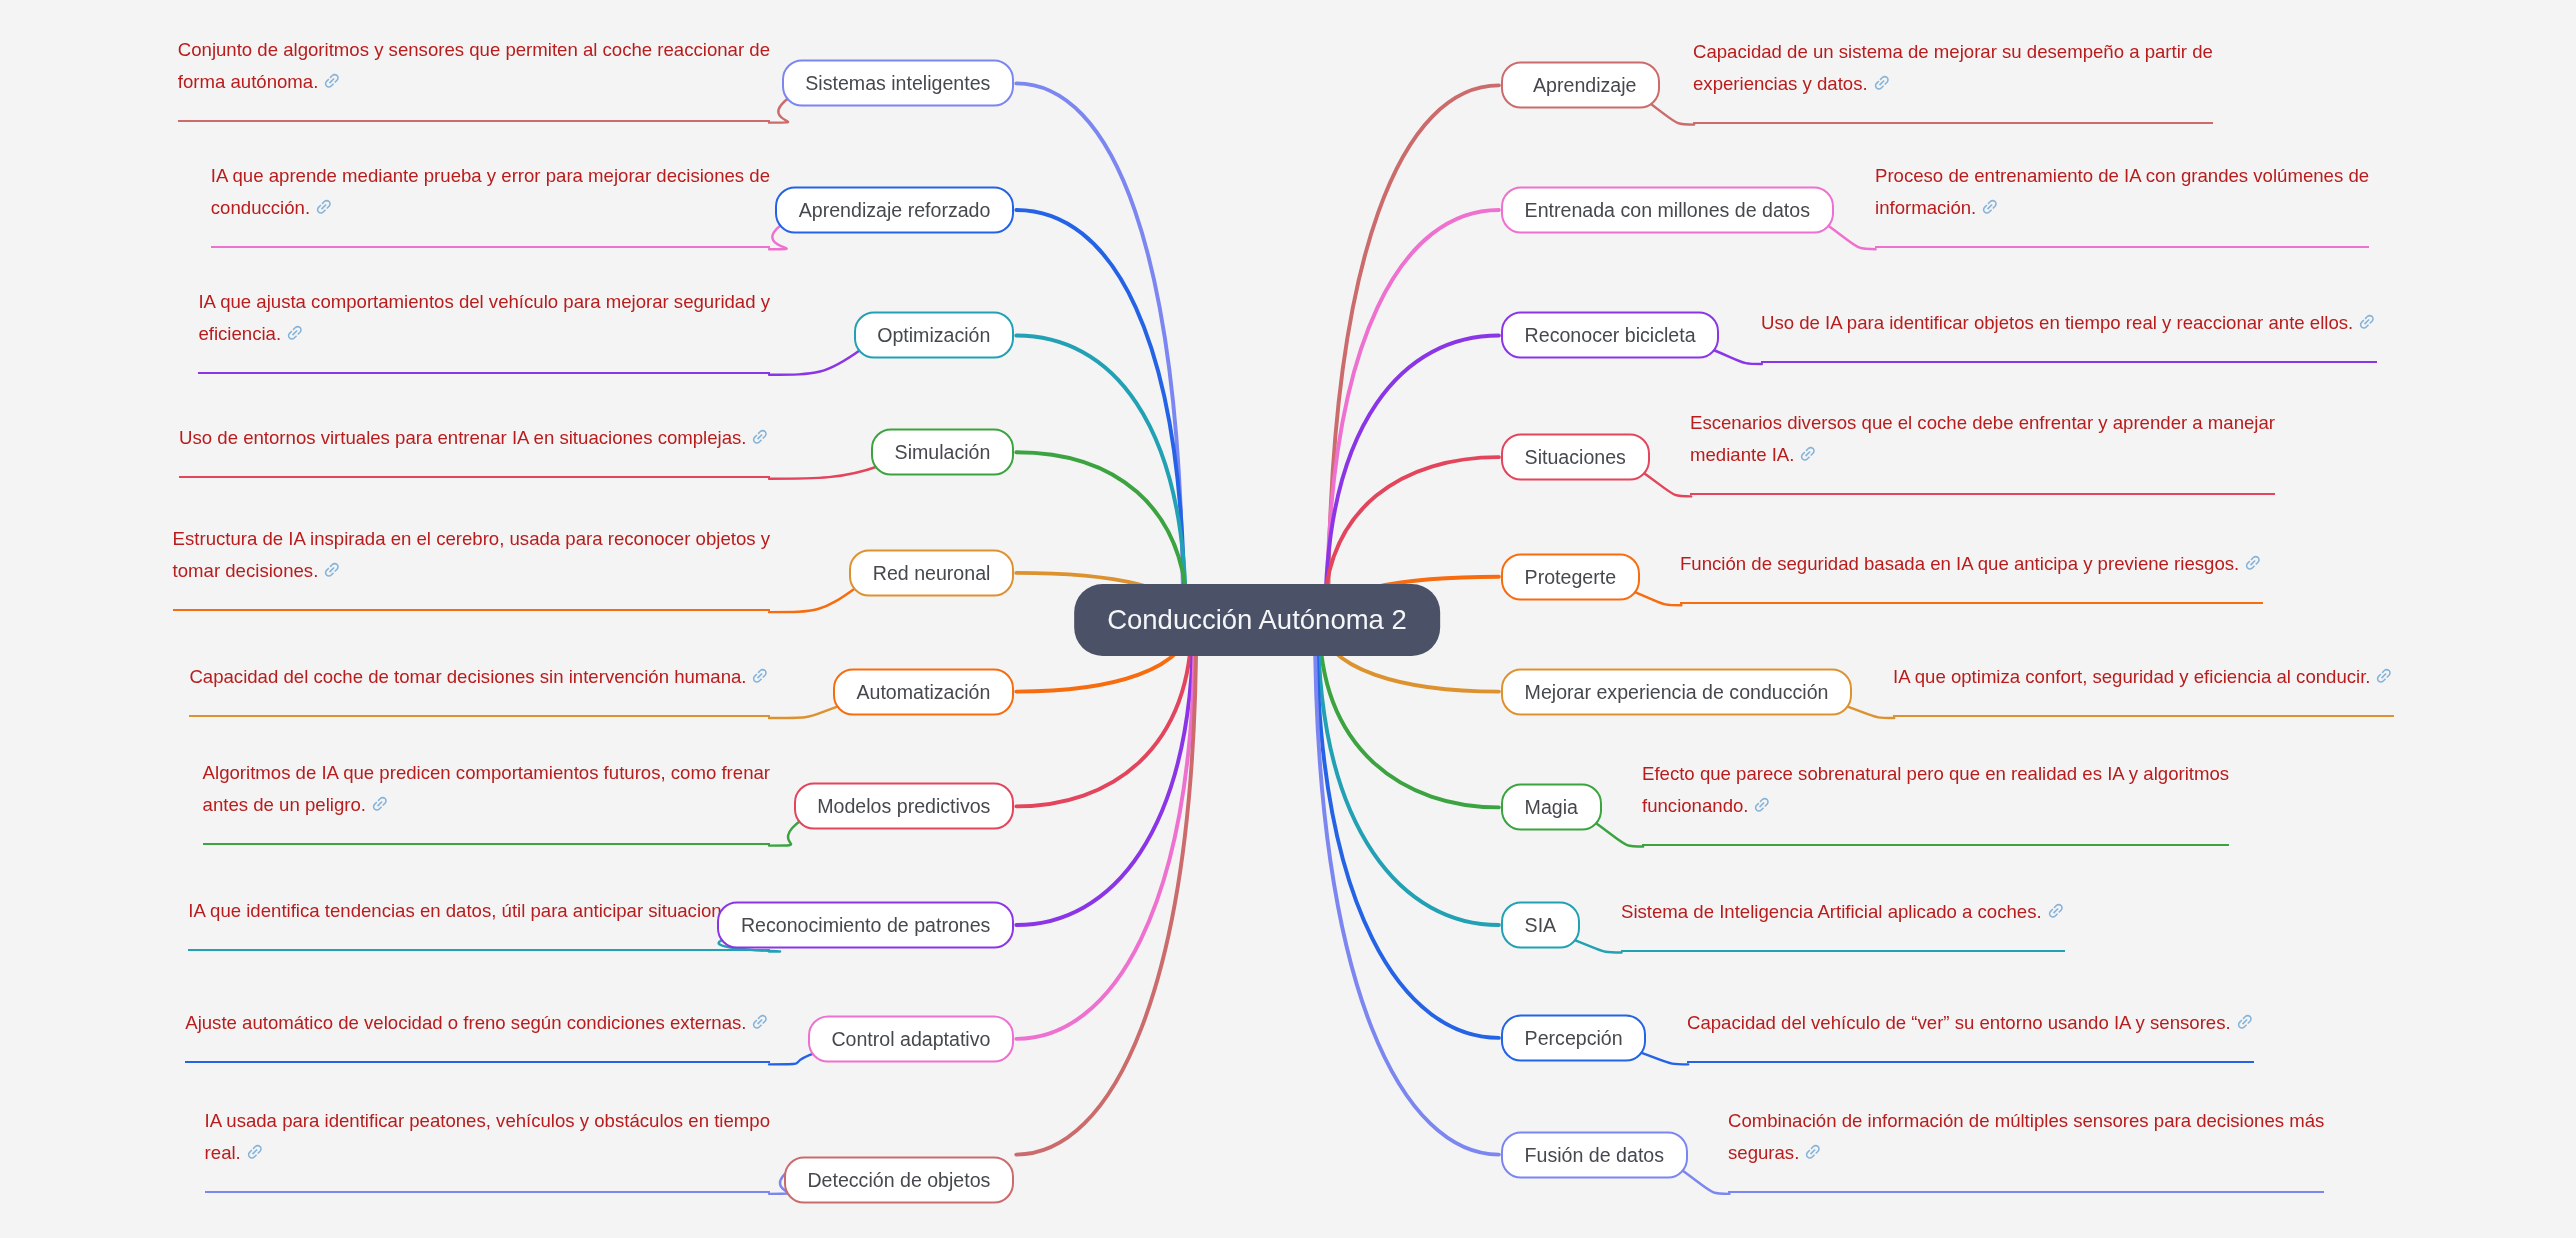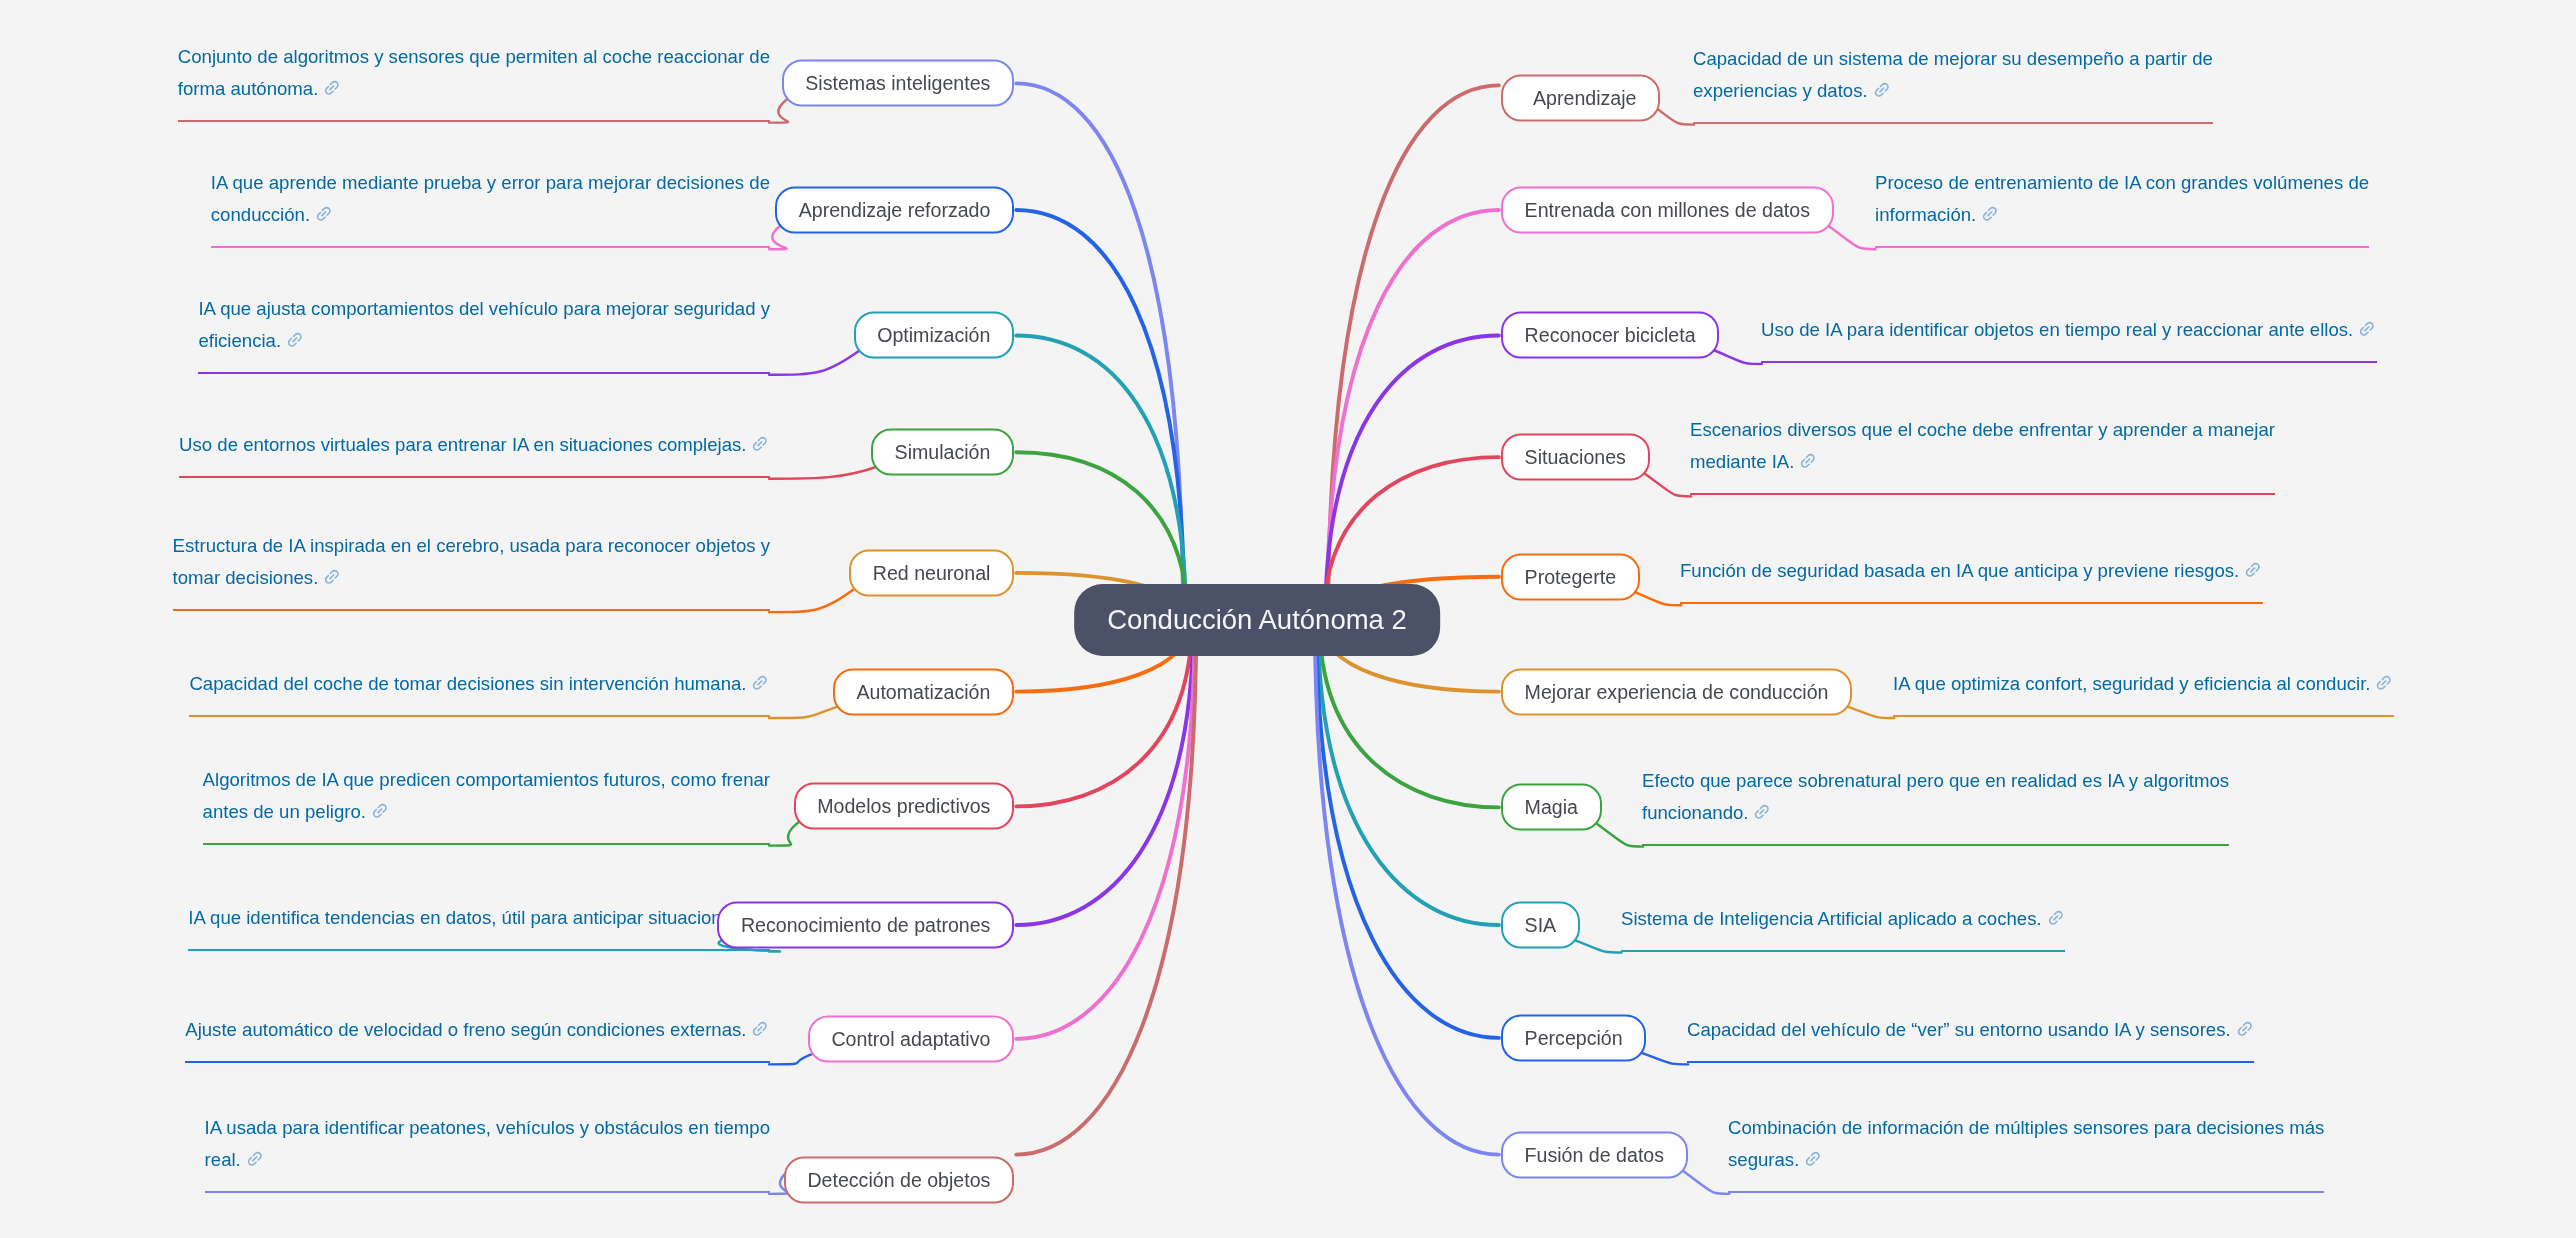--- a/index.html
+++ b/index.html
@@ -30,24 +30,24 @@
     white-space: nowrap;
     transform: translateY(-50%);
   }
   .branch-node.side-left { right: 1562px; }   
   .branch-node.side-right { left: 1501px; }
   .leaf-note {
     position: absolute;
     z-index: 2;
     transform: translateY(-100%);
     border-bottom: 2.9px solid #888;
-    padding-bottom: 15px;
+    padding-bottom: 22px;
     font-size: 18.6px;
     line-height: 32px;
-    color: #0369a1;
+    color: #b91c1c;
   }
   .leaf-note.side-left { right: 1806px; }     
   .leaf-line { white-space: nowrap; }
   .link-icon { vertical-align: -2.9px; margin-left: 3.9px; }
   #root-node {
     position: absolute;
     left: 1257px; top: 620px;
     transform: translate(-50%, -50%);
     z-index: 4;
     height: 72px;
@@ -208,21 +208,21 @@
       <span>Detección de objetos</span>
     </div>
     <div class="leaf-note side-left" style="top: 1193px; border-bottom-color: rgb(123, 134, 240);">
       <div class="leaf-line"><span>IA usada para identificar peatones, vehículos y obstáculos en tiempo</span></div>
       <div class="leaf-line"><span>real.</span><svg viewBox="0 0 24 24" width="19.6" height="19.6" class="link-icon">
           <g transform="rotate(-45 12 12)">
             <path d="M3.9 12c0-1.71 1.39-3.1 3.1-3.1h4V7H7c-2.76 0-5 2.24-5 5s2.24 5 5 5h4v-1.9H7c-1.71 0-3.1-1.39-3.1-3.1zM8 13h8v-2H8v2zm9-6h-4v1.9h4c1.71 0 3.1 1.39 3.1 3.1s-1.39 3.1-3.1 3.1h-4V17h4c2.76 0 5-2.24 5-5s-2.24-5-5-5z" fill="#85b3d9"></path>
           </g>
         </svg></div>
     </div>
-    <div class="branch-node side-right" style="top: 98px; border-color: rgb(203, 107, 108); padding-left: 30px;">
+    <div class="branch-node side-right" style="top: 85px; border-color: rgb(203, 107, 108); padding-left: 30px;">
       <span>Aprendizaje</span>
     </div>
     <div class="leaf-note side-right" style="top: 124px; border-bottom-color: rgb(203, 107, 108); left: 1693px;">
       <div class="leaf-line"><span>Capacidad de un sistema de mejorar su desempeño a partir de</span></div>
       <div class="leaf-line"><span>experiencias y datos.</span><svg viewBox="0 0 24 24" width="19.6" height="19.6" class="link-icon">
           <g transform="rotate(-45 12 12)">
             <path d="M3.9 12c0-1.71 1.39-3.1 3.1-3.1h4V7H7c-2.76 0-5 2.24-5 5s2.24 5 5 5h4v-1.9H7c-1.71 0-3.1-1.39-3.1-3.1zM8 13h8v-2H8v2zm9-6h-4v1.9h4c1.71 0 3.1 1.39 3.1 3.1s-1.39 3.1-3.1 3.1h-4V17h4c2.76 0 5-2.24 5-5s-2.24-5-5-5z" fill="#85b3d9"></path>
           </g>
         </svg></div>
     </div>

